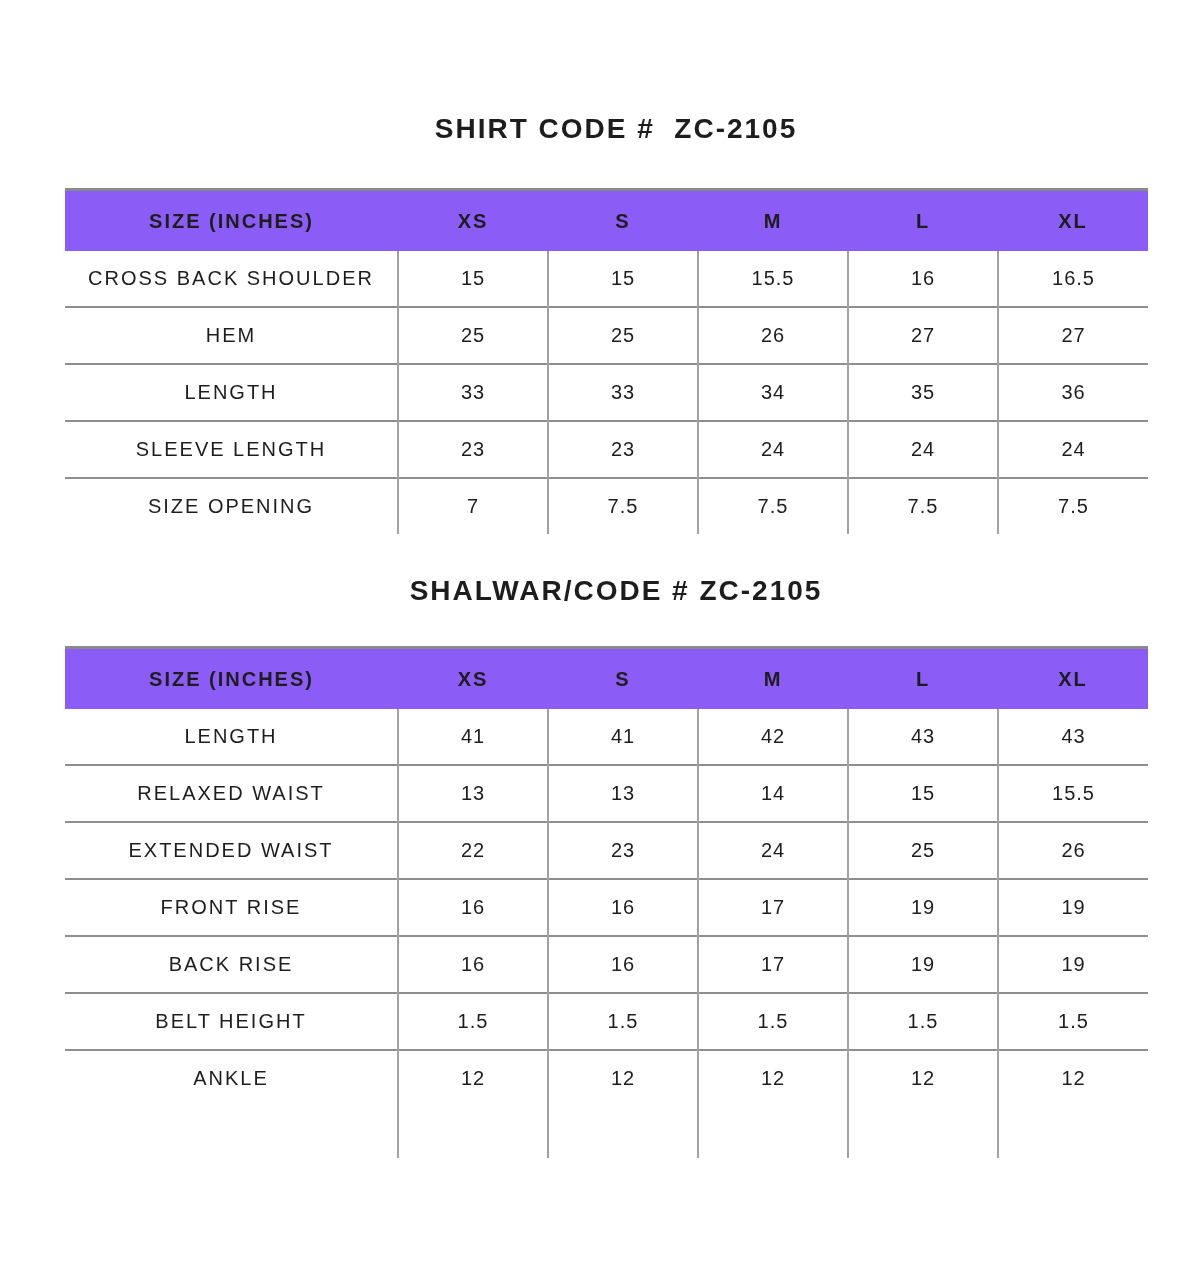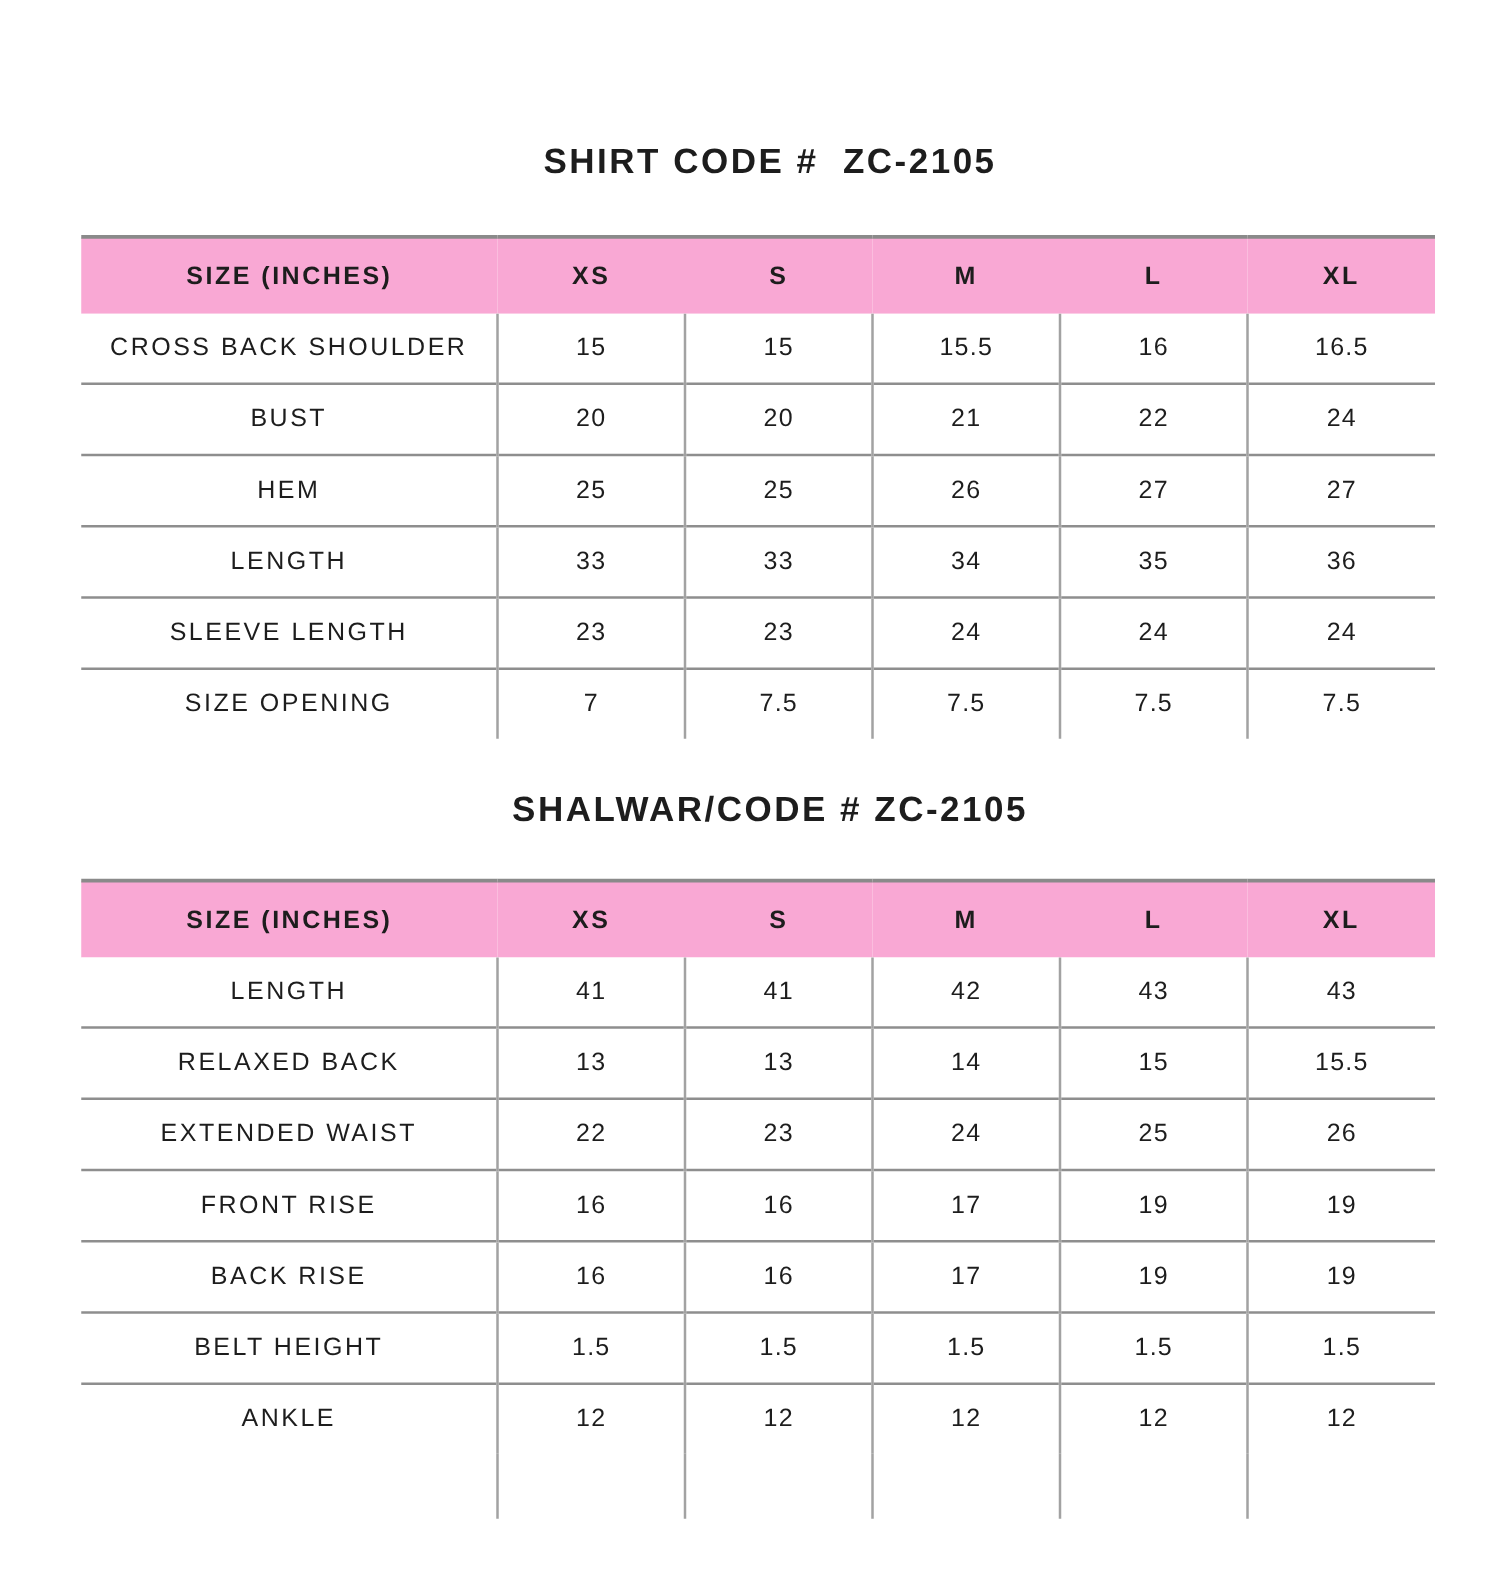--- a/index.html
+++ b/index.html
@@ -33,21 +33,21 @@
     margin-left: 65px;
     width: 1083px;
   }
   #shirt-table   { margin-top: 40px; }
   #shalwar-table { margin-top: 36px; }
 
   col.c-label { width: 333px; }
   col.c-val   { width: 150px; }
 
   thead th {
-    background: #f9a8d4;
+    background: #8b5cf6;
     height: 60px;
     padding: 0;
     font-size: 20px;
     font-weight: bold;
     letter-spacing: 2px;
     text-align: center;
     color: #1d1d1d;
     border-top: 3px solid #8a8a8a;
   }
   tbody td {
@@ -101,28 +101,20 @@
   <tbody>
     <tr>
       <td class="label">CROSS BACK SHOULDER</td>
       <td class="val">15</td>
       <td class="val">15</td>
       <td class="val">15.5</td>
       <td class="val">16</td>
       <td class="val">16.5</td>
     </tr>
     <tr>
-      <td class="label">BUST</td>
-      <td class="val">20</td>
-      <td class="val">20</td>
-      <td class="val">21</td>
-      <td class="val">22</td>
-      <td class="val">24</td>
-    </tr>
-    <tr>
       <td class="label">HEM</td>
       <td class="val">25</td>
       <td class="val">25</td>
       <td class="val">26</td>
       <td class="val">27</td>
       <td class="val">27</td>
     </tr>
     <tr>
       <td class="label">LENGTH</td>
       <td class="val">33</td>
@@ -174,21 +166,21 @@
   <tbody>
     <tr>
       <td class="label">LENGTH</td>
       <td class="val">41</td>
       <td class="val">41</td>
       <td class="val">42</td>
       <td class="val">43</td>
       <td class="val">43</td>
     </tr>
     <tr>
-      <td class="label">RELAXED BACK</td>
+      <td class="label">RELAXED WAIST</td>
       <td class="val">13</td>
       <td class="val">13</td>
       <td class="val">14</td>
       <td class="val">15</td>
       <td class="val">15.5</td>
     </tr>
     <tr>
       <td class="label">EXTENDED WAIST</td>
       <td class="val">22</td>
       <td class="val">23</td>

